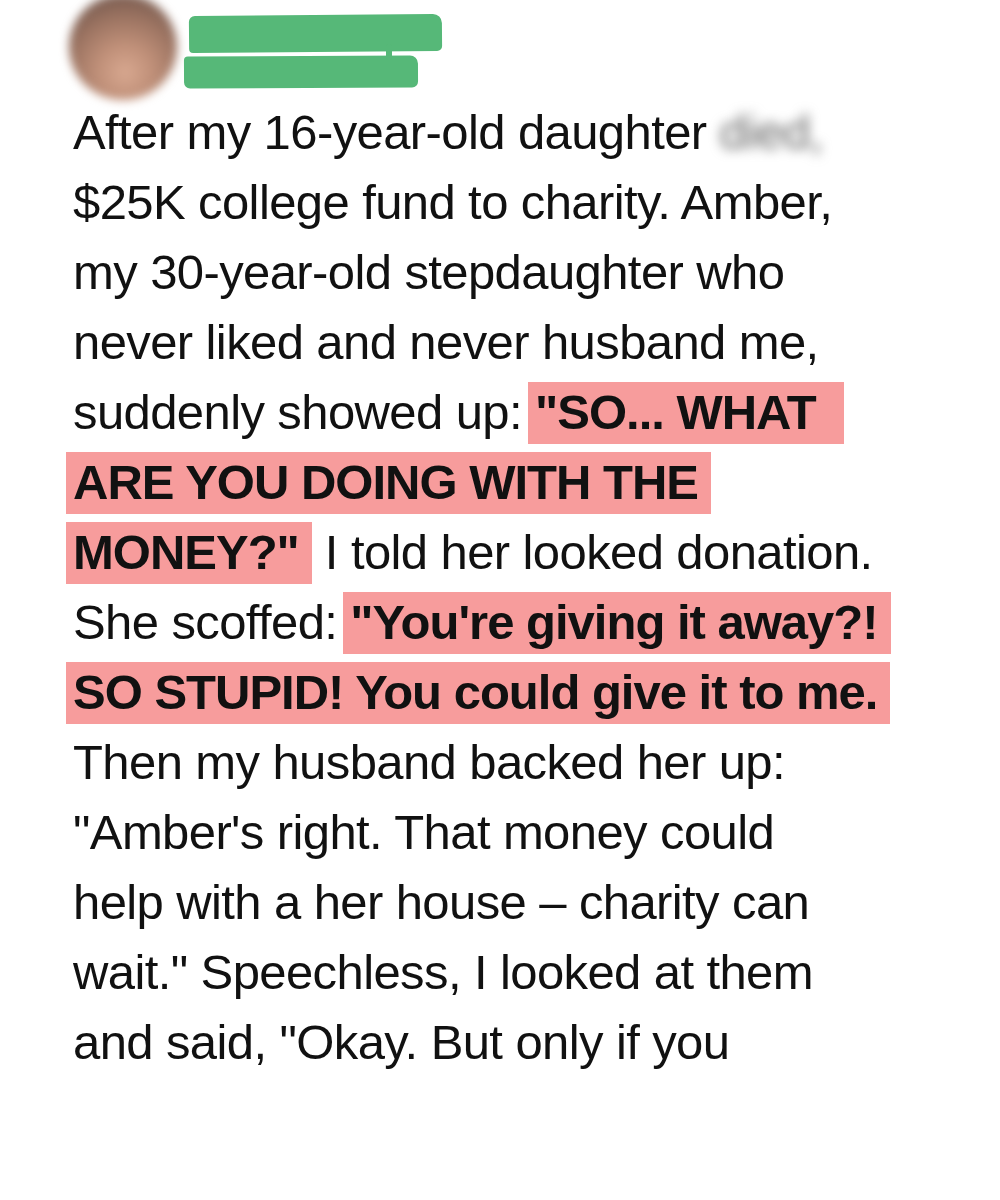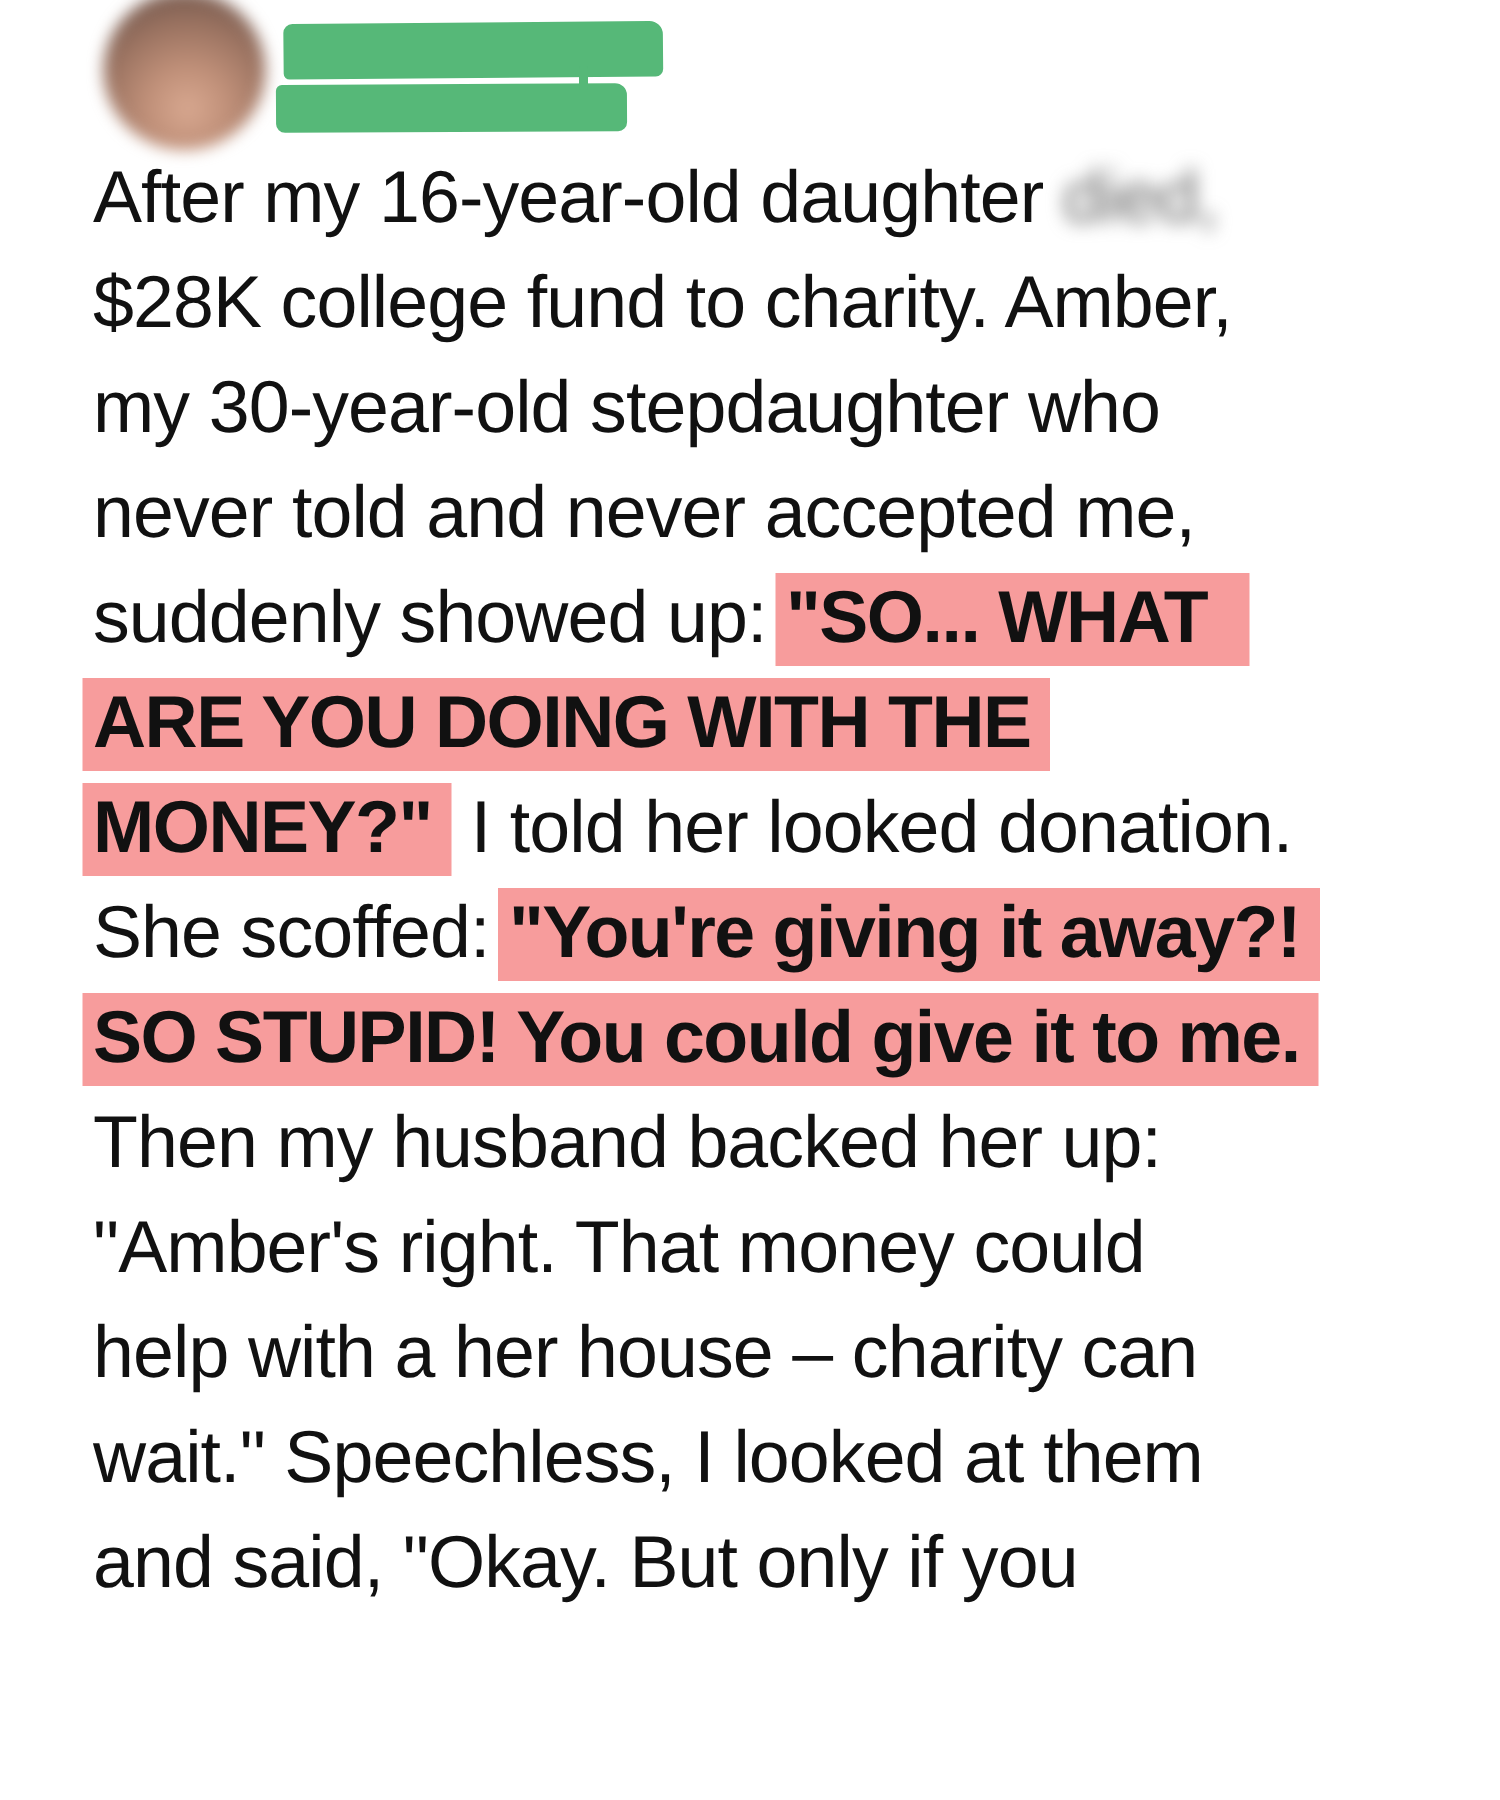--- a/index.html
+++ b/index.html
@@ -66,20 +66,21 @@
     top: 97px;
     right: 0;
     font-size: 49px;
     line-height: 70px;
     letter-spacing: -0.6px;
     color: var(--text, #111111);
   }
   .line {
     white-space: nowrap;
     height: 70px;
+    margin-left: 11px;
   }
   .hl {
     font-weight: bold;
     letter-spacing: -1px;
     background: var(--highlight, #f79c9c);
     padding: 3px 13px 5px 7px;
     margin-left: -7px;
   }
   .hl-ext {
     padding-right: 28px;
@@ -97,23 +98,23 @@
 
   <header class="post-header">
     <div class="avatar"></div>
     <div class="bar bar1"></div>
     <div class="bar bar2"></div>
     <div class="bar bar-tick"></div>
   </header>
 
   <main class="post-text" id="post-text">
       <div class="line"><span>After my 16-year-old daughter </span><span class="blurred">died,</span></div>
-      <div class="line"><span>$28K college fund to charity. Amber,</span></div>
+      <div class="line"><span>$25K college fund to charity. Amber,</span></div>
       <div class="line"><span>my 30-year-old stepdaughter who</span></div>
-      <div class="line"><span>never told and never accepted me,</span></div>
+      <div class="line"><span>never liked and never husband me,</span></div>
       <div class="line"><span>suddenly showed up: </span><span class="hl hl-ext">"SO... WHAT</span></div>
       <div class="line"><span class="hl">ARE YOU DOING WITH THE</span></div>
       <div class="line"><span class="hl">MONEY?"</span><span> I told her looked donation.</span></div>
       <div class="line"><span>She scoffed: </span><span class="hl">"You're giving it away?!</span></div>
       <div class="line"><span class="hl">SO STUPID! You could give it to me.</span></div>
       <div class="line"><span>Then my husband backed her up:</span></div>
       <div class="line"><span>"Amber's right. That money could</span></div>
       <div class="line"><span>help with a her house – charity can</span></div>
       <div class="line"><span>wait." Speechless, I looked at them</span></div>
       <div class="line"><span>and said, "Okay. But only if you</span></div>

